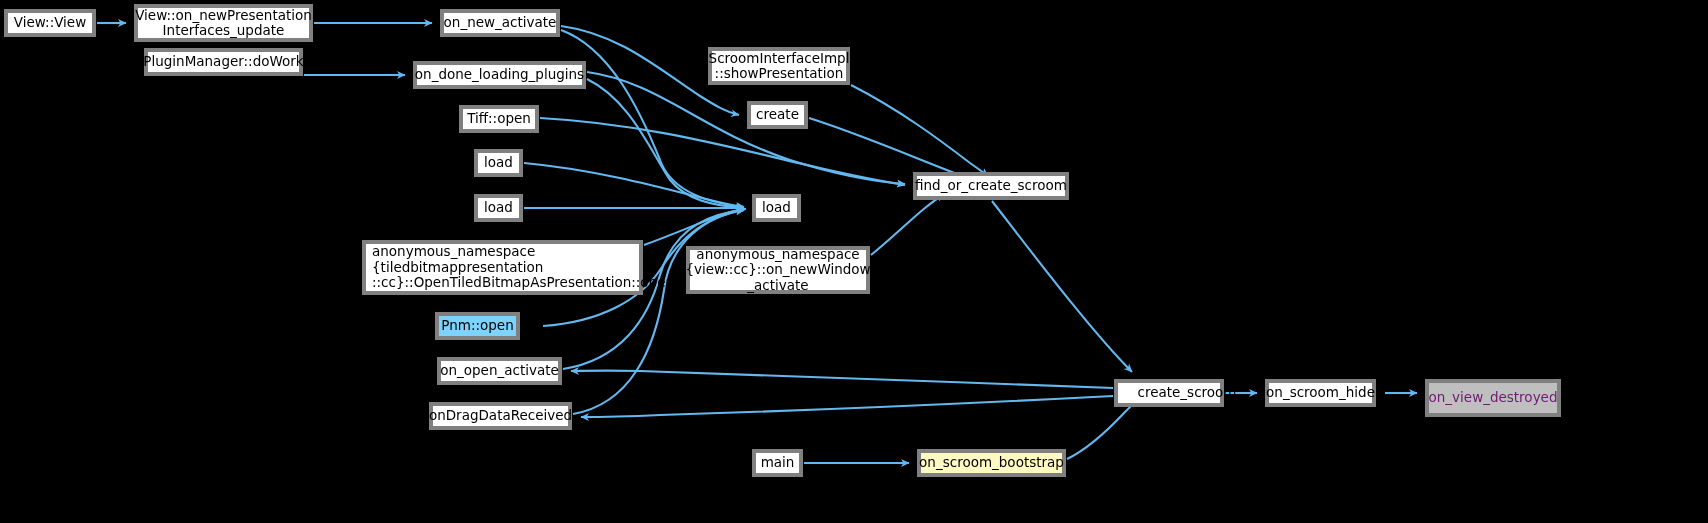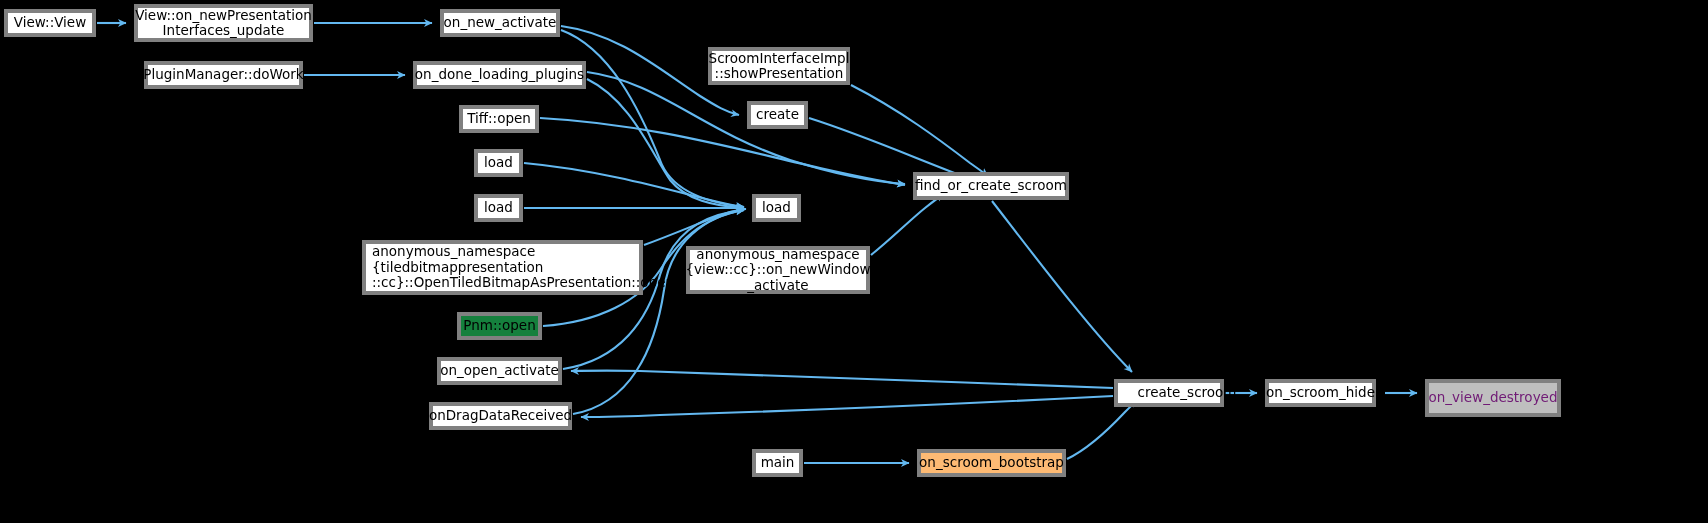--- a/index.html
+++ b/index.html
@@ -111,37 +111,37 @@
     </g>
   </svg>
 
   <div id="nodes-container">
       <div class="node" style="left: 4px; top: 9px; width: 92px; height: 28px; background: rgb(255, 255, 255); border-color: rgb(128, 128, 128); color: rgb(0, 0, 0);">View::View</div>
       <div class="node" style="left: 134px; top: 4px; width: 179px; height: 38px; background: rgb(255, 255, 255); border-color: rgb(128, 128, 128); color: rgb(0, 0, 0);">View::on_newPresentation
 Interfaces_update</div>
       <div class="node" style="left: 440px; top: 9px; width: 120px; height: 28px; background: rgb(255, 255, 255); border-color: rgb(128, 128, 128); color: rgb(0, 0, 0);">on_new_activate</div>
       <div class="node" style="left: 708px; top: 47px; width: 142px; height: 38px; background: rgb(255, 255, 255); border-color: rgb(128, 128, 128); color: rgb(0, 0, 0);">ScroomInterfaceImpl
 ::showPresentation</div>
-      <div class="node" style="left: 144px; top: 61px; width: 159px; height: 28px; background: rgb(255, 255, 255); border-color: rgb(128, 128, 128); color: rgb(0, 0, 0);">PluginManager::doWork</div>
+      <div class="node" style="left: 144px; top: 48px; width: 159px; height: 28px; background: rgb(255, 255, 255); border-color: rgb(128, 128, 128); color: rgb(0, 0, 0);">PluginManager::doWork</div>
       <div class="node" style="left: 413px; top: 61px; width: 173px; height: 28px; background: rgb(255, 255, 255); border-color: rgb(128, 128, 128); color: rgb(0, 0, 0);">on_done_loading_plugins</div>
       <div class="node" style="left: 747px; top: 101px; width: 61px; height: 28px; background: rgb(255, 255, 255); border-color: rgb(128, 128, 128); color: rgb(0, 0, 0);">create</div>
       <div class="node" style="left: 459px; top: 105px; width: 80px; height: 28px; background: rgb(255, 255, 255); border-color: rgb(128, 128, 128); color: rgb(0, 0, 0);">Tiff::open</div>
       <div class="node" style="left: 474px; top: 149px; width: 49px; height: 28px; background: rgb(255, 255, 255); border-color: rgb(128, 128, 128); color: rgb(0, 0, 0);">load</div>
       <div class="node" style="left: 913px; top: 172px; width: 156px; height: 28px; background: rgb(255, 255, 255); border-color: rgb(128, 128, 128); color: rgb(0, 0, 0);">find_or_create_scroom</div>
       <div class="node" style="left: 474px; top: 194px; width: 49px; height: 28px; background: rgb(255, 255, 255); border-color: rgb(128, 128, 128); color: rgb(0, 0, 0);">load</div>
       <div class="node" style="left: 752px; top: 194px; width: 49px; height: 28px; background: rgb(255, 255, 255); border-color: rgb(128, 128, 128); color: rgb(0, 0, 0);">load</div>
       <div class="node align-left" style="left: 362px; top: 240px; width: 281px; height: 55px; background: rgb(255, 255, 255); border-color: rgb(128, 128, 128); color: rgb(0, 0, 0);">anonymous_namespace
 {tiledbitmappresentation
 ::cc}::OpenTiledBitmapAsPresentation::open</div>
       <div class="node" style="left: 686px; top: 246px; width: 184px; height: 48px; background: rgb(255, 255, 255); border-color: rgb(128, 128, 128); color: rgb(0, 0, 0);">anonymous_namespace
 {view::cc}::on_newWindow
 _activate</div>
-      <div class="node" style="left: 457px; top: 312px; width: 85px; height: 28px; background: #15803d; border-color: rgb(128, 128, 128); color: rgb(0, 0, 0);">Pnm::open</div>
+      <div class="node" style="left: 435px; top: 312px; width: 85px; height: 28px; background: #7dd3fc; border-color: rgb(128, 128, 128); color: rgb(0, 0, 0);">Pnm::open</div>
       <div class="node" style="left: 437px; top: 357px; width: 125px; height: 28px; background: rgb(255, 255, 255); border-color: rgb(128, 128, 128); color: rgb(0, 0, 0);">on_open_activate</div>
       <div class="node" style="left: 1114px; top: 379px; width: 110px; height: 28px; background: rgb(255, 255, 255); border-color: rgb(128, 128, 128); color: rgb(0, 0, 0); padding-left: 42px;">create_scroom</div>
       <div class="node" style="left: 1265px; top: 379px; width: 111px; height: 28px; background: rgb(255, 255, 255); border-color: rgb(128, 128, 128); color: rgb(0, 0, 0);">on_scroom_hide</div>
       <div class="node highlight" style="left: 1425px; top: 379px; width: 136px; height: 38px; background: rgb(191, 191, 191); border-color: rgb(128, 128, 128); color: #701a75;">on_view_destroyed</div>
       <div class="node" style="left: 429px; top: 402px; width: 143px; height: 28px; background: rgb(255, 255, 255); border-color: rgb(128, 128, 128); color: rgb(0, 0, 0);">onDragDataReceived</div>
       <div class="node" style="left: 752px; top: 449px; width: 51px; height: 28px; background: rgb(255, 255, 255); border-color: rgb(128, 128, 128); color: rgb(0, 0, 0);">main</div>
-      <div class="node" style="left: 917px; top: 449px; width: 149px; height: 28px; background: #fdba74; border-color: rgb(128, 128, 128); color: rgb(0, 0, 0);">on_scroom_bootstrap</div>
+      <div class="node" style="left: 917px; top: 449px; width: 149px; height: 28px; background: #fef9c3; border-color: rgb(128, 128, 128); color: rgb(0, 0, 0);">on_scroom_bootstrap</div>
     </div>
 
 </div>
 
 </body></html>

